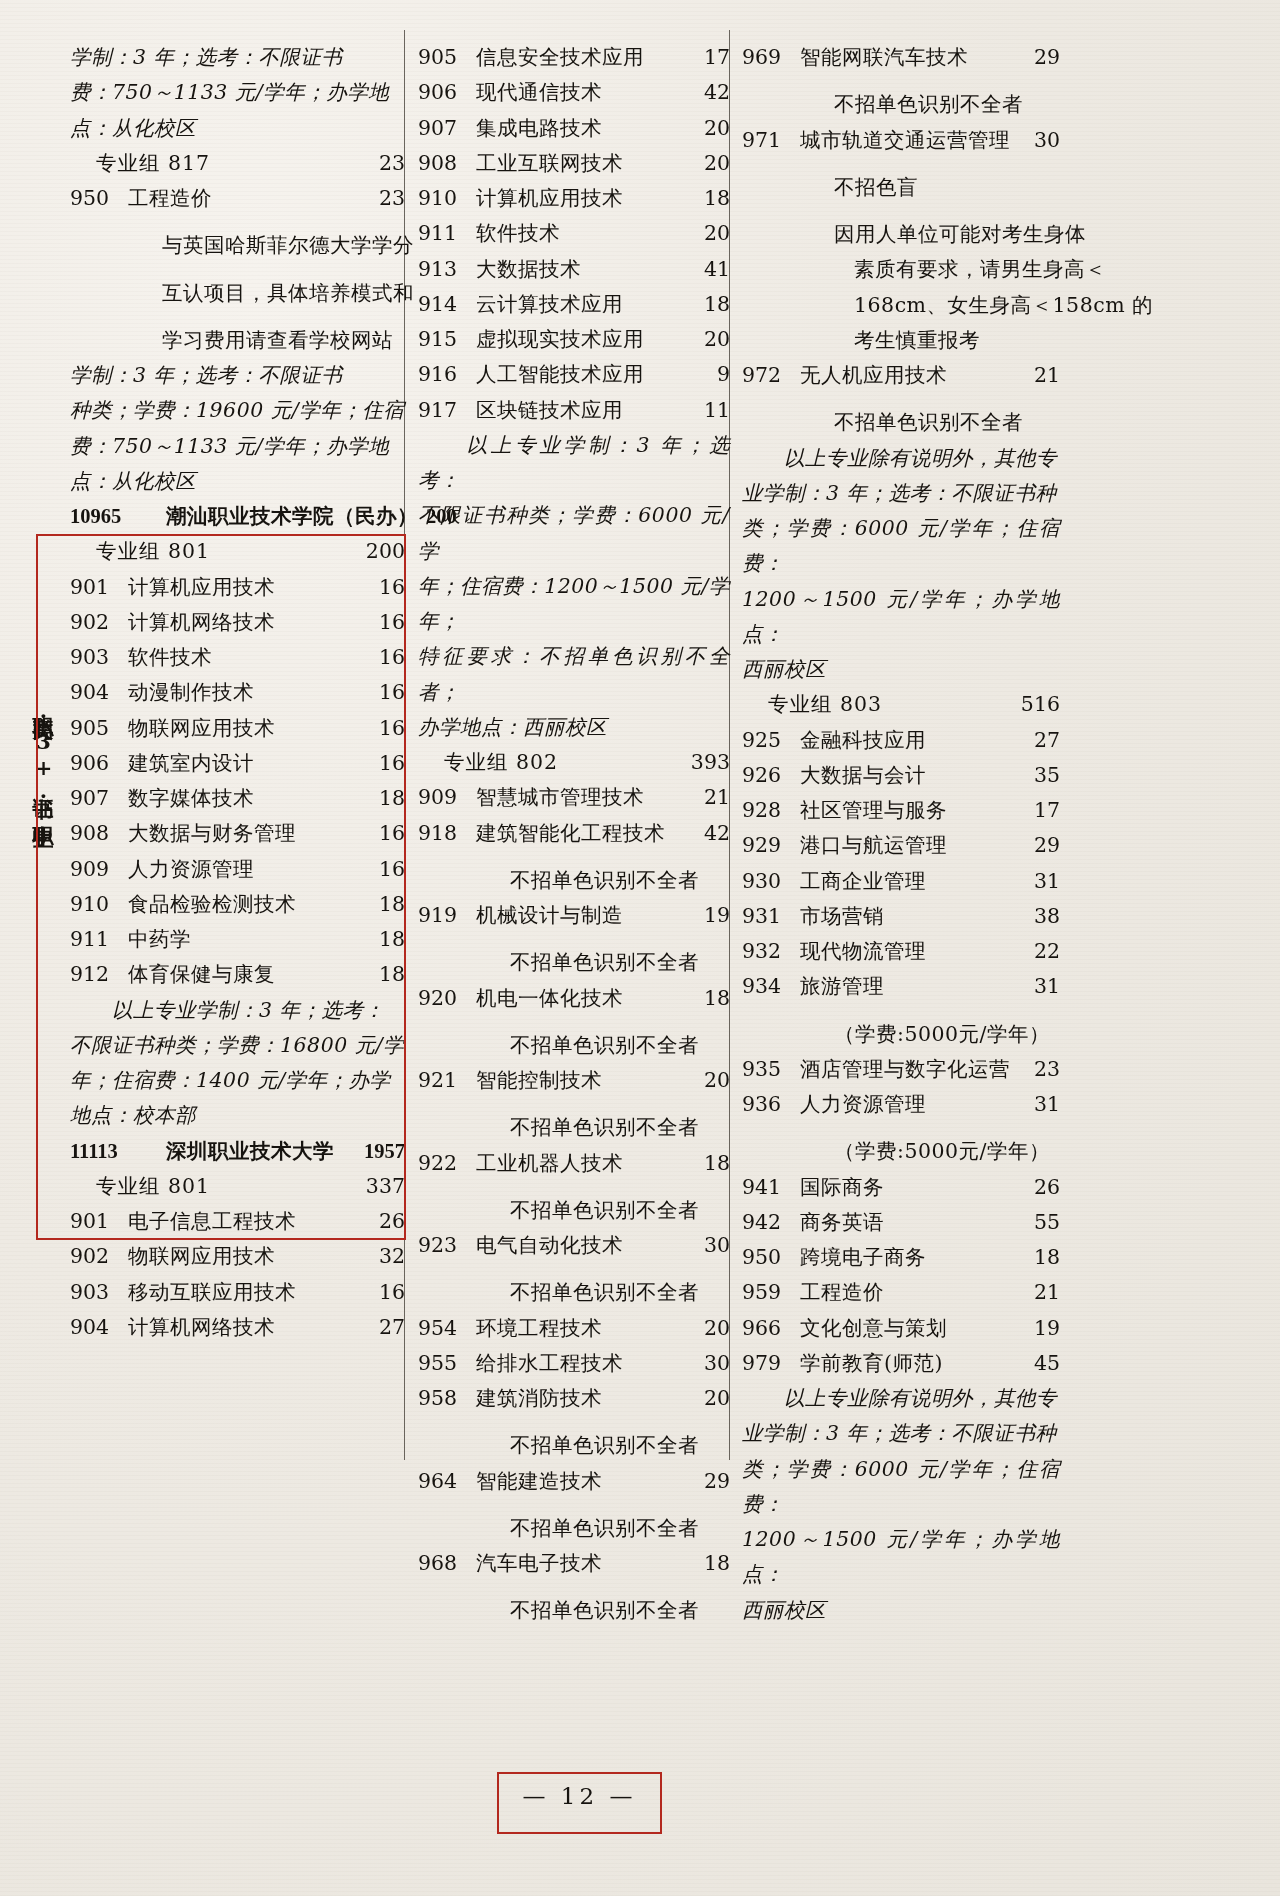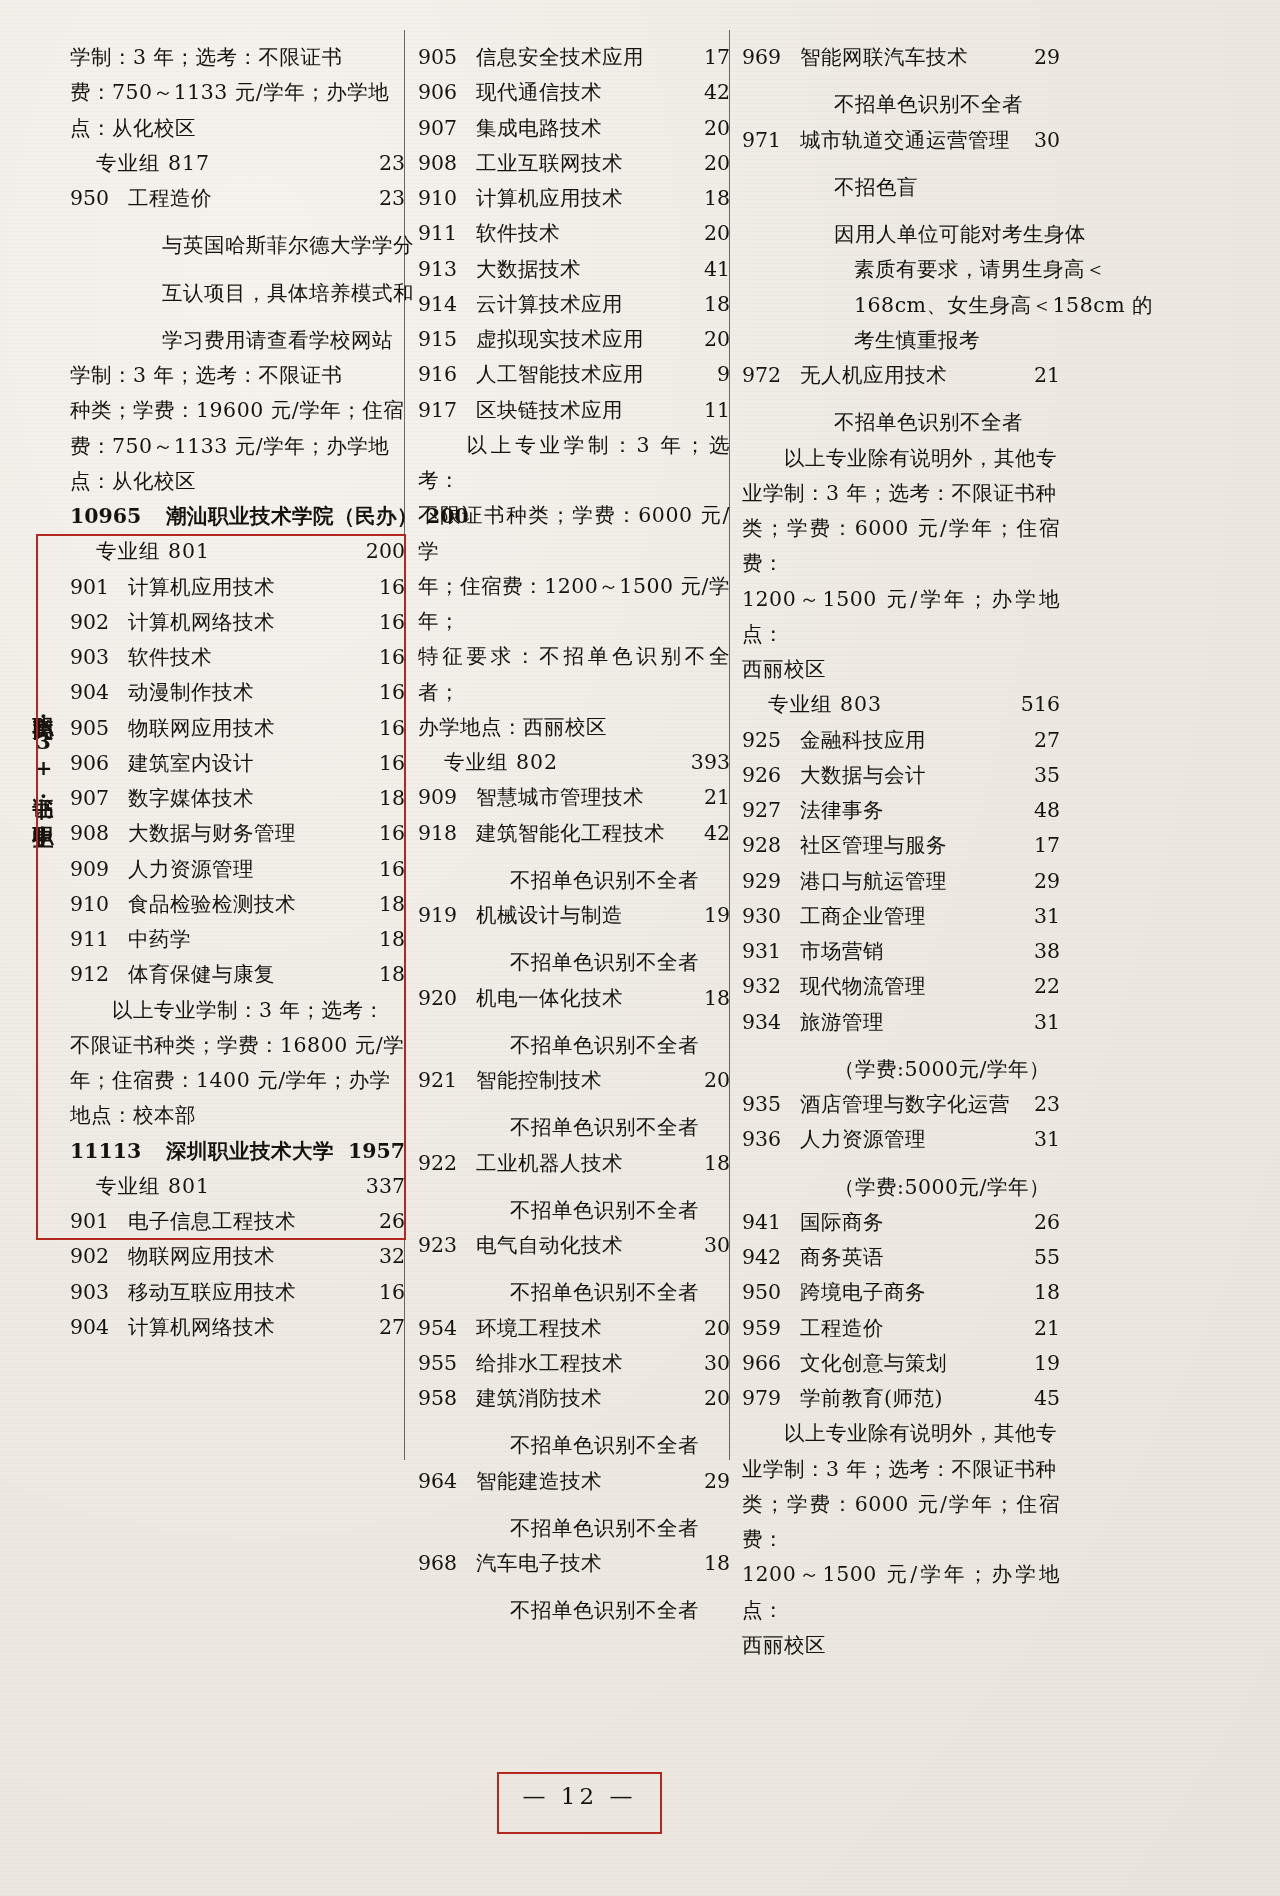--- a/index.html
+++ b/index.html
@@ -81,34 +81,36 @@
     align-items:baseline;
     padding-left:26px;
     white-space:nowrap;
   }
   .grp .name{letter-spacing:1px;}
   .school{
     display:flex;
     align-items:flex-end;
     font-weight:700;
     white-space:nowrap;
+    font-family:Liberation Serif, serif;
   }
   .school .code{width:88px;flex:0 0 88px;}
   .school .name{letter-spacing:.5px;margin-left:8px;}
   .school .num{font-weight:700;}
   .note{
     padding-left:92px;
     letter-spacing:.5px;
     white-space:nowrap;
     margin-top:12px;
   }
   .para{
     letter-spacing:.5px;
     text-align:justify;
     text-justify:inter-character;
+    font-style:italic;
   }
   .hang{
     padding-left:112px;
     letter-spacing:.5px;
     white-space:nowrap;
   }
   .redbox{
     position:absolute;
     border:2px solid #b3281e;
     box-sizing:border-box;
@@ -428,25 +430,20 @@
       <span class="code">925</span>
       <span class="name">金融科技应用</span>
       <span class="num">27</span>
     </div>
     <div class="row">
       <span class="code">926</span>
       <span class="name">大数据与会计</span>
       <span class="num">35</span>
     </div>
     <div class="row">
-      <span class="code">927</span>
-      <span class="name">法律事务</span>
-      <span class="num">48</span>
-    </div>
-    <div class="row">
       <span class="code">928</span>
       <span class="name">社区管理与服务</span>
       <span class="num">17</span>
     </div>
     <div class="row">
       <span class="code">929</span>
       <span class="name">港口与航运管理</span>
       <span class="num">29</span>
     </div>
     <div class="row">

